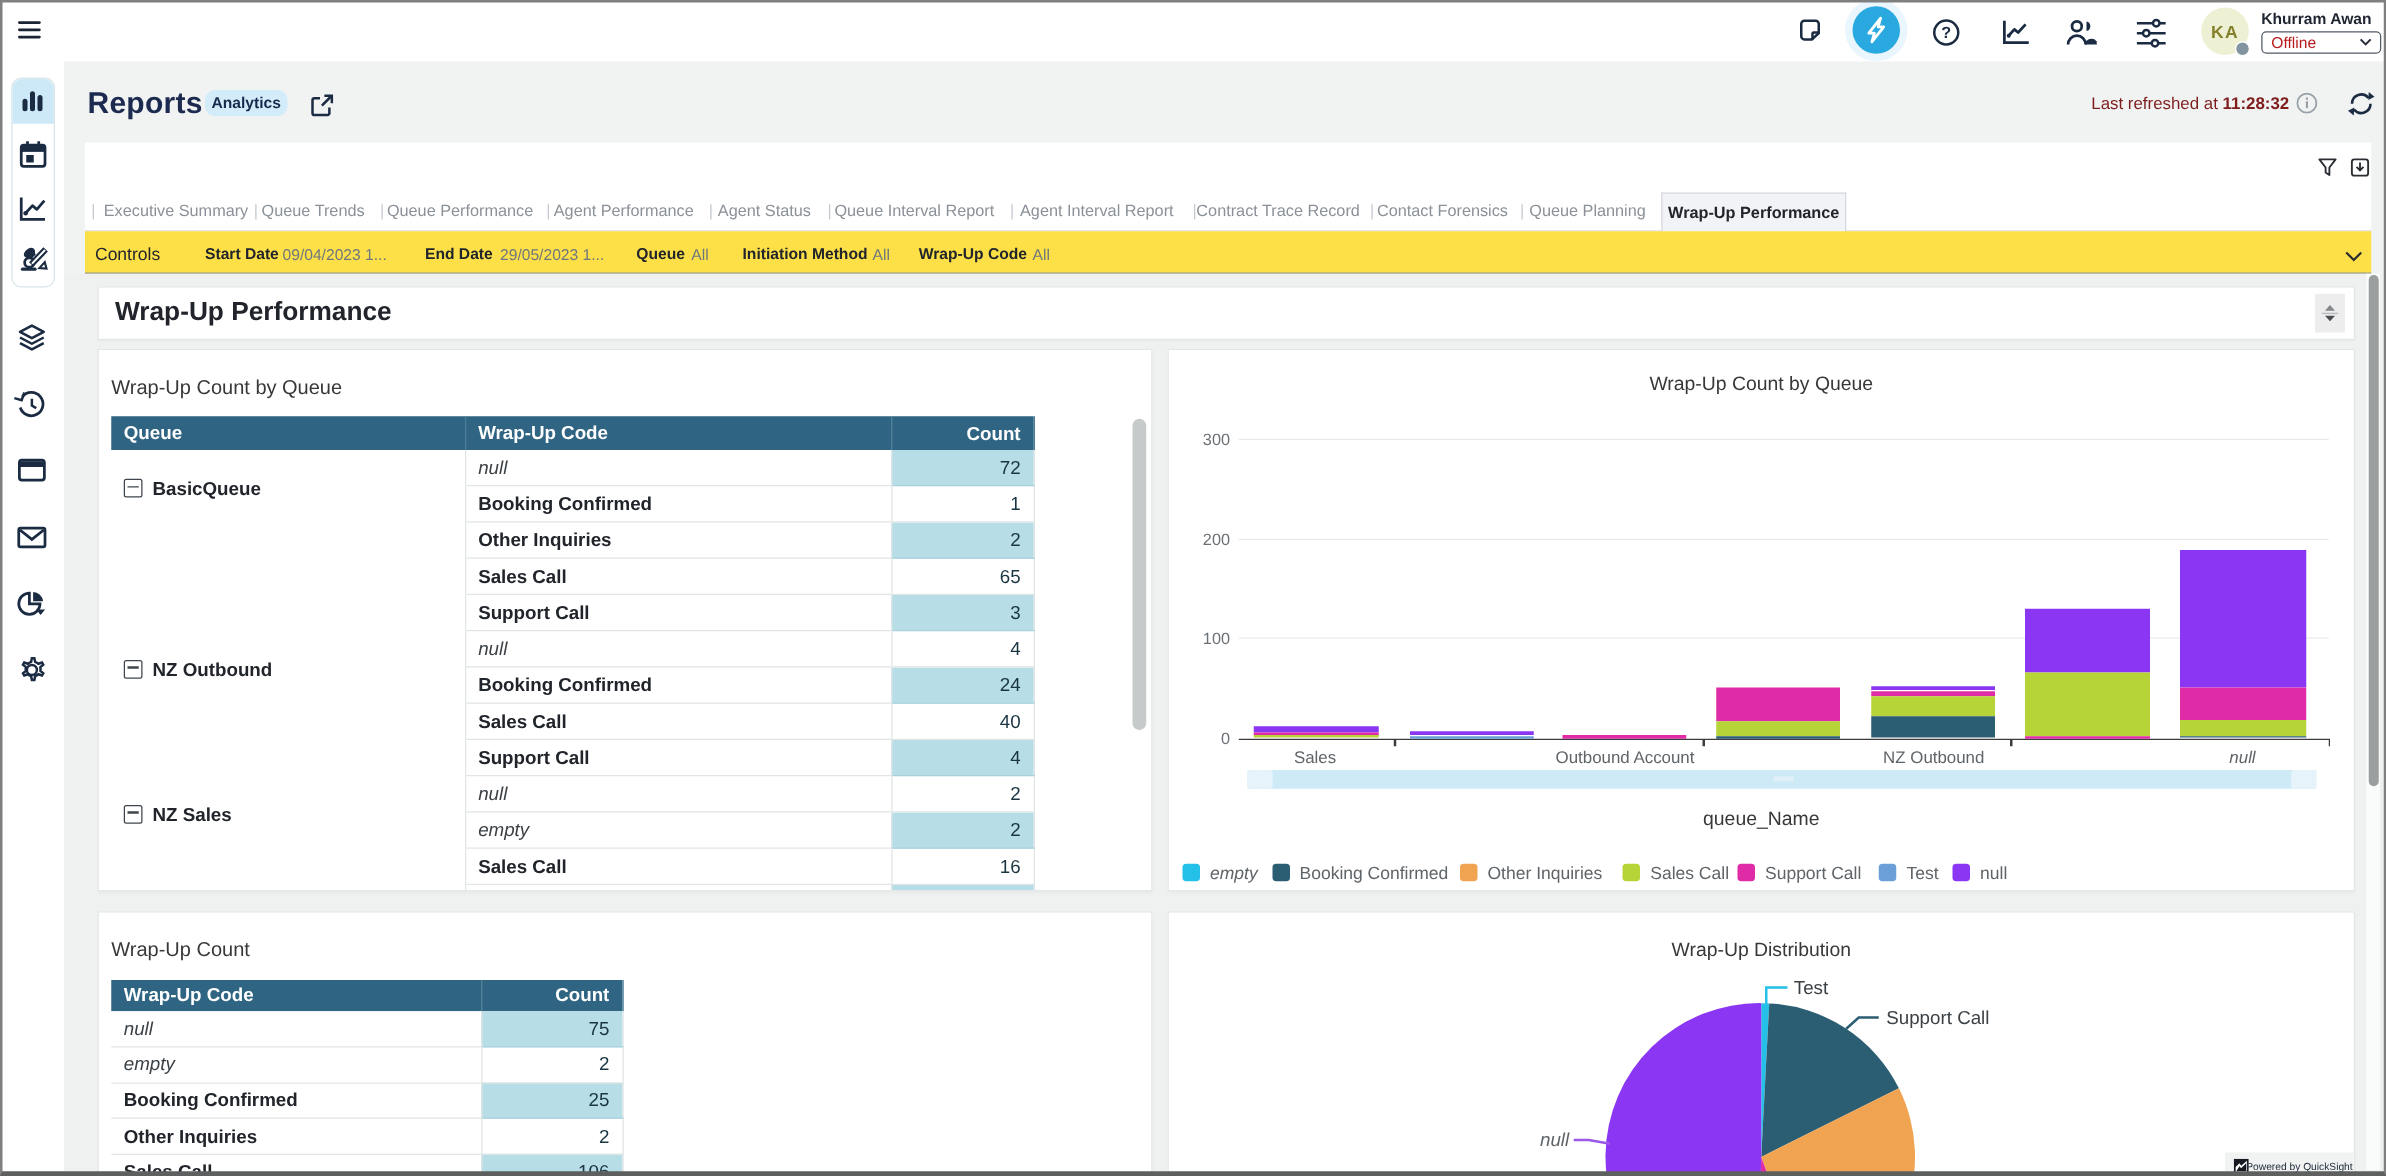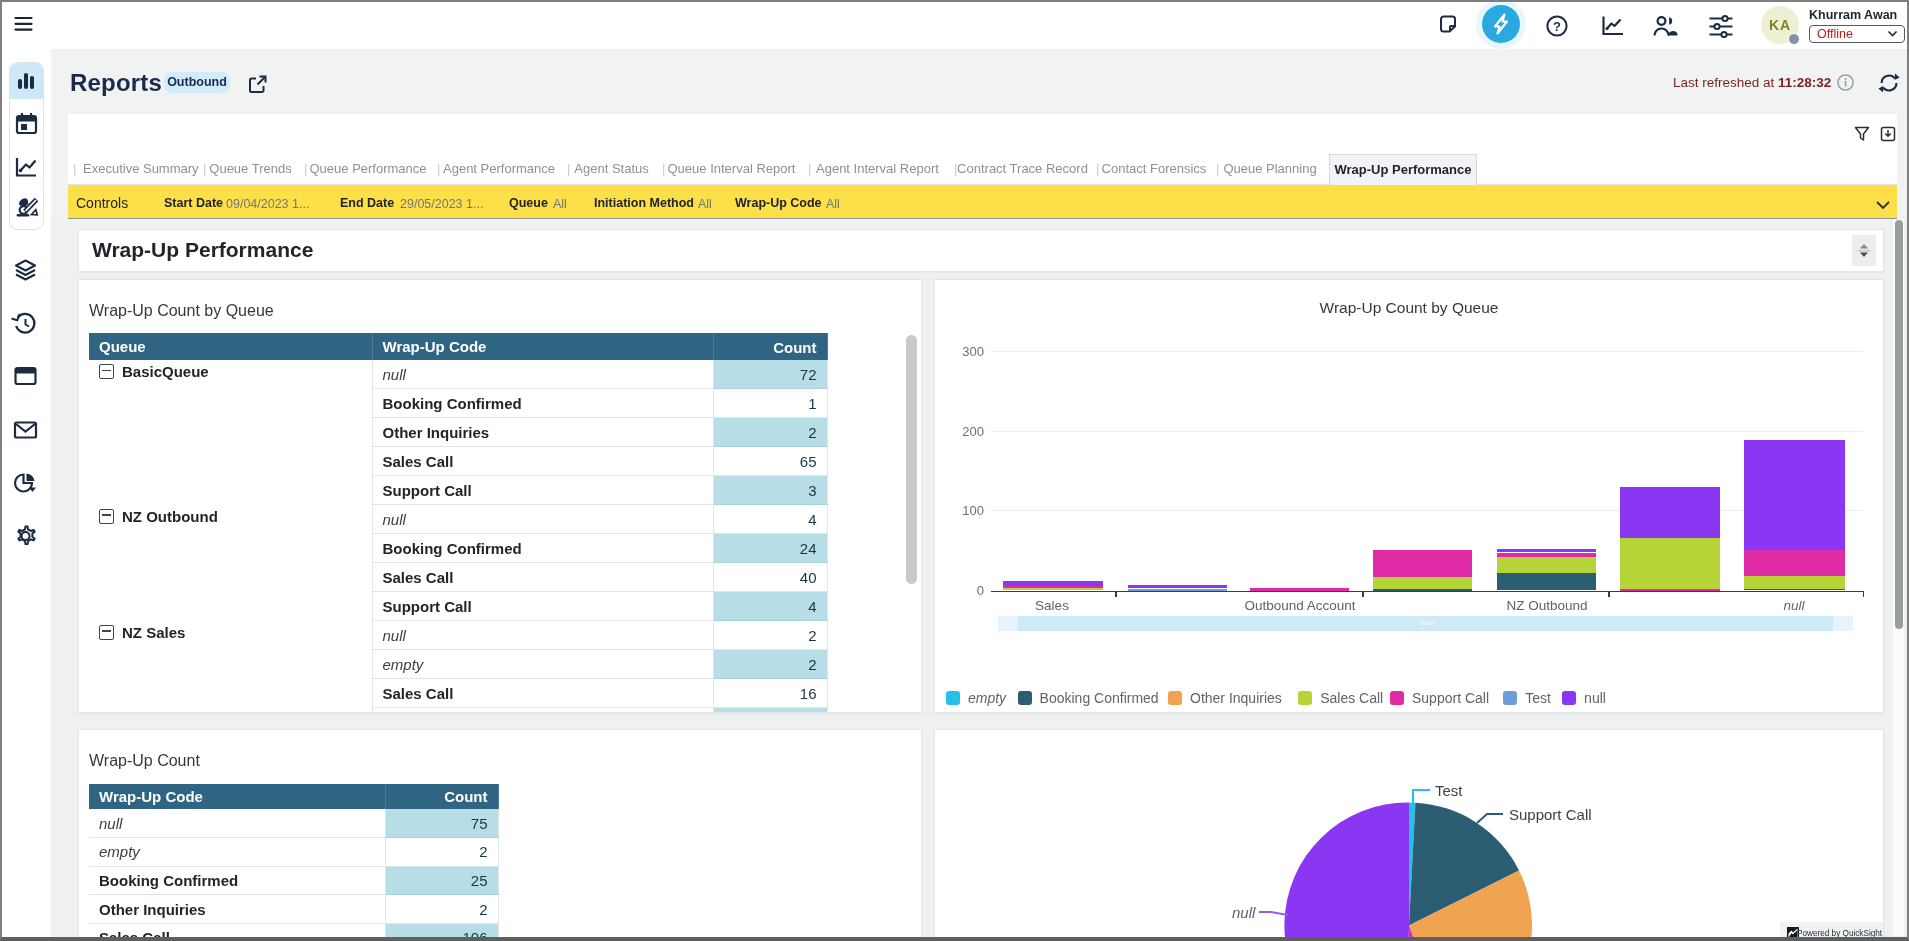--- a/index.html
+++ b/index.html
@@ -34,21 +34,21 @@
   #vscroll{position:absolute;right:3px;top:170px;width:11px;height:717px;background:#fafbfb;}
   #vthumb{position:absolute;left:1.5px;top:1px;width:8px;height:409px;background:#9b9e9e;border-radius:5px;}
   
   .qtable{position:absolute;border-collapse:collapse;table-layout:fixed;font-size:15px;color:#21252b;}
   .qtable th{background:#2f6582;color:#fff;font-weight:bold;text-align:left;padding:0 10px;border-right:1px solid #4d7d96;}
   .qtable td{border-bottom:1px solid #e1e5e5;padding:0 10px;background:#fff;}
   .qtable .cnt{text-align:right;border-left:1px solid #e1e5e5;border-right:1px solid #e1e5e5;color:#1b3643;}
   .qtable .shade{background:#b7dde6;border-bottom:1px solid #a9d2dd;}
   .qtable .code{font-weight:bold;}
   .qtable .nullv{font-style:italic;font-weight:normal;color:#3c4146;}
-  .qtable .qcell{font-weight:bold;border-bottom:none;border-right:1px solid #e1e5e5;vertical-align:top;padding-top:3px;}
+  .qtable .qcell{font-weight:bold;border-bottom:none;border-right:1px solid #e1e5e5;vertical-align:top;padding-top:23px;}
   .minus{display:inline-block;width:13px;height:13px;border:1.5px solid #3f454c;border-radius:2px;vertical-align:-2px;margin-right:8px;position:relative;}
   .minus:before{content:"";position:absolute;left:2px;right:2px;top:4.5px;height:1.5px;background:#3f454c;}
   .ctitle{position:absolute;font-size:16px;color:#383838;}
   
   .gline{position:absolute;height:1px;background:#ebebeb;}
   .bar{position:absolute;}
   .axlbl{position:absolute;font-size:13px;color:#6b7075;text-align:right;width:30px;}
   .catlbl{position:absolute;font-size:13.5px;color:#5f6468;text-align:center;}
   .leg{position:absolute;font-size:14px;color:#5f6468;white-space:nowrap;}
   .leg .sq{display:inline-block;width:14px;height:14px;border-radius:3px;vertical-align:-2px;margin-right:8px;}
@@ -169,21 +169,21 @@
       </svg>
     <svg class="sic" style="left:7px;top:474px;" width="33" height="26" viewBox="0 0 33 26">
         <g fill="none" stroke="#1b2b42" stroke-width="2">
           <circle cx="16.5" cy="13" r="4"></circle>
           <path d="M16.5,3.5 l2,0 l0.6,3 a7.5,7.5 0 0 1 2.6,1.5 l2.9,-1 l1,1.7 l-2.3,2 a7.5,7.5 0 0 1 0,3 l2.3,2 l-1,1.7 l-2.9,-1 a7.5,7.5 0 0 1 -2.6,1.5 l-0.6,3 l-2,0 l-0.6,-3 a7.5,7.5 0 0 1 -2.6,-1.5 l-2.9,1 l-1,-1.7 l2.3,-2 a7.5,7.5 0 0 1 0,-3 l-2.3,-2 l1,-1.7 l2.9,1 a7.5,7.5 0 0 1 2.6,-1.5 Z"></path>
         </g>
       </svg>
   </div>
   <div id="content">
     <div id="reports-h">Reports</div>
-    <div id="pill">Outbound</div>
+    <div id="pill">Analytics</div>
     <div id="lastref">Last refreshed at <b>11:28:32</b></div>
     <svg style="position:absolute;left:197px;top:26px;" width="19" height="19" viewBox="0 0 19 19">
         <g stroke="#1b2b42" stroke-width="2" fill="none">
           <path d="M8,3.5 H3.5 a1.5,1.5 0 0 0 -1.5,1.5 V15.5 a1.5,1.5 0 0 0 1.5,1.5 H14 a1.5,1.5 0 0 0 1.5,-1.5 V11"></path>
           <path d="M11.5,1.5 H17.5 V7.5"></path>
           <path d="M17,2 L9.5,9.5"></path>
         </g>
       </svg>
     <svg style="position:absolute;left:1786px;top:25px;" width="17" height="17" viewBox="0 0 17 17">
         <circle cx="8.5" cy="8.5" r="7.6" fill="none" stroke="#99a1a8" stroke-width="1.5"></circle>
@@ -371,20 +371,21 @@
 
         <div class="catlbl" style="left:67px;top:318px;width:100px;">Sales</div>
         <div class="catlbl" style="left:305px;top:318px;width:120px;">Outbound Account</div>
         <div class="catlbl" style="left:552px;top:318px;width:120px;">NZ Outbound</div>
         <div class="catlbl" style="left:809px;top:318px;width:100px;font-style:italic;">null</div>
 
         <div style="position:absolute;left:62.7px;top:335.5px;width:855.3px;height:15px;background:#cfeaf7;"></div>
         <div style="position:absolute;left:62.7px;top:335.5px;width:20px;height:15px;background:#e7f3fa;border-radius:2px;"></div>
         <div style="position:absolute;left:898px;top:335.5px;width:20px;height:15px;background:#e7f3fa;border-radius:2px;"></div>
         <div style="position:absolute;left:484px;top:341px;width:16px;height:4px;background:#e0f0f9;"></div>
+        <div class="ctitle" style="left:0;top:367px;width:948px;text-align:center;font-size:15.5px;">queue_Name</div>
 
         <div class="leg" style="left:11px;top:410px;"><span class="sq" style="background:#25c0e8;"></span><i>empty</i></div>
         <div class="leg" style="left:82.6px;top:410px;"><span class="sq" style="background:#2b5d73;"></span>Booking Confirmed</div>
         <div class="leg" style="left:233px;top:410px;"><span class="sq" style="background:#f0a452;"></span>Other Inquiries</div>
         <div class="leg" style="left:363.2px;top:410px;"><span class="sq" style="background:#b6d437;"></span>Sales Call</div>
         <div class="leg" style="left:455px;top:410px;"><span class="sq" style="background:#df2ba6;"></span>Support Call</div>
         <div class="leg" style="left:568.2px;top:410px;"><span class="sq" style="background:#6b9fd8;"></span>Test</div>
         <div class="leg" style="left:627.1px;top:410px;"><span class="sq" style="background:#8a36f2;"></span>null</div>
       </div>
       <div class="card" id="cardBL" style="left:27px;top:510px;width:842px;height:235px;overflow:hidden;">
@@ -416,20 +417,21 @@
                 <td class="cnt">2</td>
               </tr>
           <tr style="height:28.6px;">
                 <td class="code">Sales Call</td>
                 <td class="cnt shade">106</td>
               </tr>
         </tbody>
           </table>
       </div>
       <div class="card" id="cardBR" style="left:883px;top:510px;width:948px;height:235px;overflow:hidden;">
+        <div class="ctitle" style="left:0;top:22px;width:948px;text-align:center;font-size:15.5px;">Wrap-Up Distribution</div>
         <svg style="position:absolute;left:0;top:0;" width="948" height="235" viewBox="0 0 948 235">
           <path d="M474,195.5 L474.0,72.5 A123,123 0 0 1 480.4,72.7 Z" fill="#25c0e8"></path>
           <path d="M474,195.5 L480.4,72.7 A123,123 0 0 1 584.1,140.6 Z" fill="#2b5d73"></path>
           <path d="M474,195.5 L584.1,140.6 A123,123 0 0 1 516.1,311.1 Z" fill="#f0a452"></path>
           <path d="M474,195.5 L516.1,311.1 A123,123 0 0 1 470.8,318.5 Z" fill="#df2ba6"></path>
           <path d="M474,195.5 L470.8,318.5 A123,123 0 0 1 474.0,72.5 Z" fill="#8a36f2"></path>
           <polyline points="478,74 478,60 495,60" stroke="#25c0e8" stroke-width="2" fill="none"></polyline>
           <polyline points="542,93 552,84 568,84" stroke="#2b5d73" stroke-width="2" fill="none"></polyline>
           <polyline points="324,182 336,182 353,185" stroke="#9b59e8" stroke-width="2" fill="none"></polyline>
         </svg>

